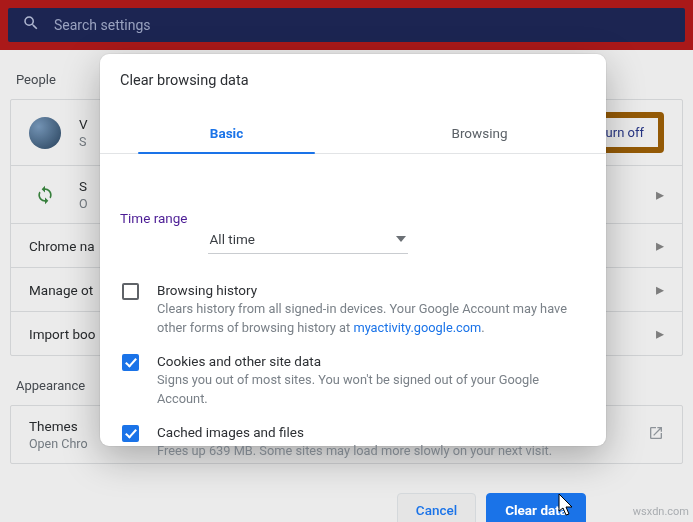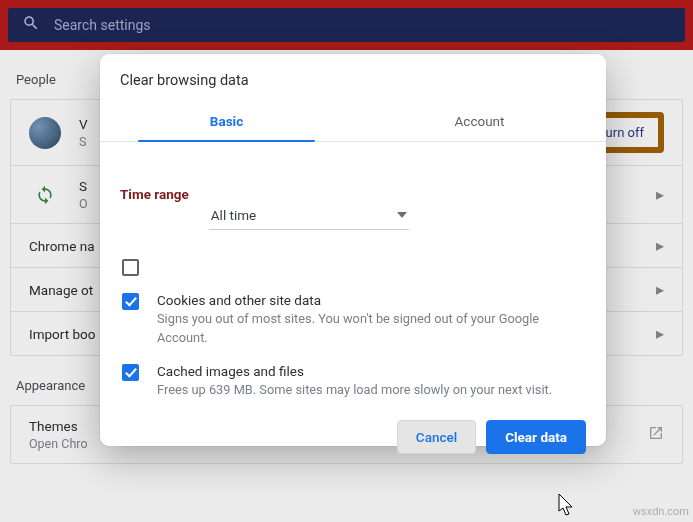--- a/index.html
+++ b/index.html
@@ -24,31 +24,31 @@
     .avatar { width: 32px; height: 32px; border-radius: 50%; background: radial-gradient(circle at 30% 30%, #7da0c4, #2b4763); }
     .sync-icon { width: 32px; height: 32px; display: flex; align-items: center; justify-content: center; }
     .sync-icon svg { width: 20px; height: 20px; fill: #3c8a42; }
     .turnoff-btn { border: 6px solid #a16207; background: #fff; color: #2b3a8f; font-size: 13px; padding: 7px 14px; border-radius: 4px; }
     .chev-right { color: #888; }
     .open-icon { color: #9aa0a6; }
     
     .watermark { position: absolute; left: 220px; top: 255px; font-size: 40px; font-weight: 800; color: rgba(170,152,118,0.25); letter-spacing: 2px; pointer-events: none; }
     .wsxdn { position: absolute; right: 4px; bottom: 4px; font-size: 11px; color: #b8bcc0; }
     
-    .dialog { position: absolute; left: 100px; top: 54px; width: 506px; height: 392px; background: #fff; border-radius: 9px; box-shadow: 0 12px 38px rgba(0,0,0,0.28), 0 0 0 1px rgba(0,0,0,0.04); z-index: 20; display: flex; flex-direction: column; }
+    .dialog { position: absolute; left: 100px; top: 54px; width: 506px; height: 392px; background: #fff; border-radius: 9px; box-shadow: 0 12px 38px rgba(0,0,0,0.28), 0 0 0 1px rgba(0,0,0,0.04); z-index: 20; display: flex; flex-direction: column; gap: 12px; }
     .dialog-title { font-size: 14.5px; color: #2c2f33; padding: 18px 20px 12px; }
     
     .tabs { display: flex; border-bottom: 1px solid #e2e4e6; }
     .tab { flex: 1; text-align: center; font-size: 13.5px; padding: 12px 0 12px; color: #5b6167; cursor: pointer; position: relative; }
     .tab.active { color: #1a73e8; font-weight: 700; }
     .tab.active::after { content: ""; position: absolute; left: 15%; right: 15%; bottom: -1px; height: 2.5px; background: #1a73e8; border-radius: 2px; }
     
     .body { padding: 16px 20px 0; flex: 1; }
     .time-row { display: flex; align-items: center; gap: 20px; margin-bottom: 18px; }
-    .time-label { font-size: 13.5px; color: #7f1d1d; font-weight: bold; }
+    .time-label { font-size: 13.5px; color: #4c1d95; }
     .select { display: flex; align-items: center; justify-content: space-between; width: 200px; border-bottom: 1px solid #c9ccd0; padding: 6px 2px; font-size: 13.5px; color: #3a3e43; cursor: pointer; margin-top: 43px; }
     .select svg { width: 10px; height: 10px; fill: #6b7075; }
     
     .option { display: flex; gap: 18px; padding: 10px 2px 6px; }
     .checkbox { width: 17px; height: 17px; border: 2px solid #5f6368; border-radius: 2px; flex: none; margin-top: 1px; position: relative; cursor: pointer; }
     .checkbox.checked { background: #1a73e8; border-color: #1a73e8; }
     .checkbox.checked::after { content: ""; position: absolute; left: 4px; top: 0px; width: 4px; height: 9px; border: solid #fff; border-width: 0 2px 2px 0; transform: rotate(42deg); }
     .opt-texts { flex: 1; }
     .opt-title { font-size: 13.5px; color: #2d3034; margin-bottom: 2px; }
     .opt-desc { font-size: 12.8px; color: #7a8188; line-height: 1.45; }
@@ -137,35 +137,41 @@
 
 <div class="watermark">A   PUALS</div>
 <div class="wsxdn">wsxdn.com</div>
 
 <div class="scrim"></div>
 
 <div class="dialog">
   <div class="dialog-title">Clear browsing data</div>
   <div class="tabs">
     <div class="tab active">Basic</div>
-    <div class="tab">Account</div>
+    <div class="tab">Browsing</div>
   </div>
   <div class="body">
     <div class="time-row">
       <span class="time-label">Time range</span>
       <div class="select">
         <span>All time</span>
         <span><svg viewBox="0 0 10 6">
               <path d="M0 0l5 6 5-6z"></path>
             </svg></span>
       </div>
     </div>
 
     <div class="option">
       <div class="checkbox"></div>
+      <div class="opt-texts">
+        <div class="opt-title">Browsing history</div>
+        <div class="opt-desc">
+          <span>Clears history from all signed-in devices. Your Google Account may have other forms of browsing history at </span><a href="#">myactivity.google.com</a><span>.</span>
+        </div>
+      </div>
     </div>
 
     <div class="option">
       <div class="checkbox checked"></div>
       <div class="opt-texts">
         <div class="opt-title">Cookies and other site data</div>
         <div class="opt-desc">Signs you out of most sites. You won't be signed out of your Google Account.</div>
       </div>
     </div>
 

